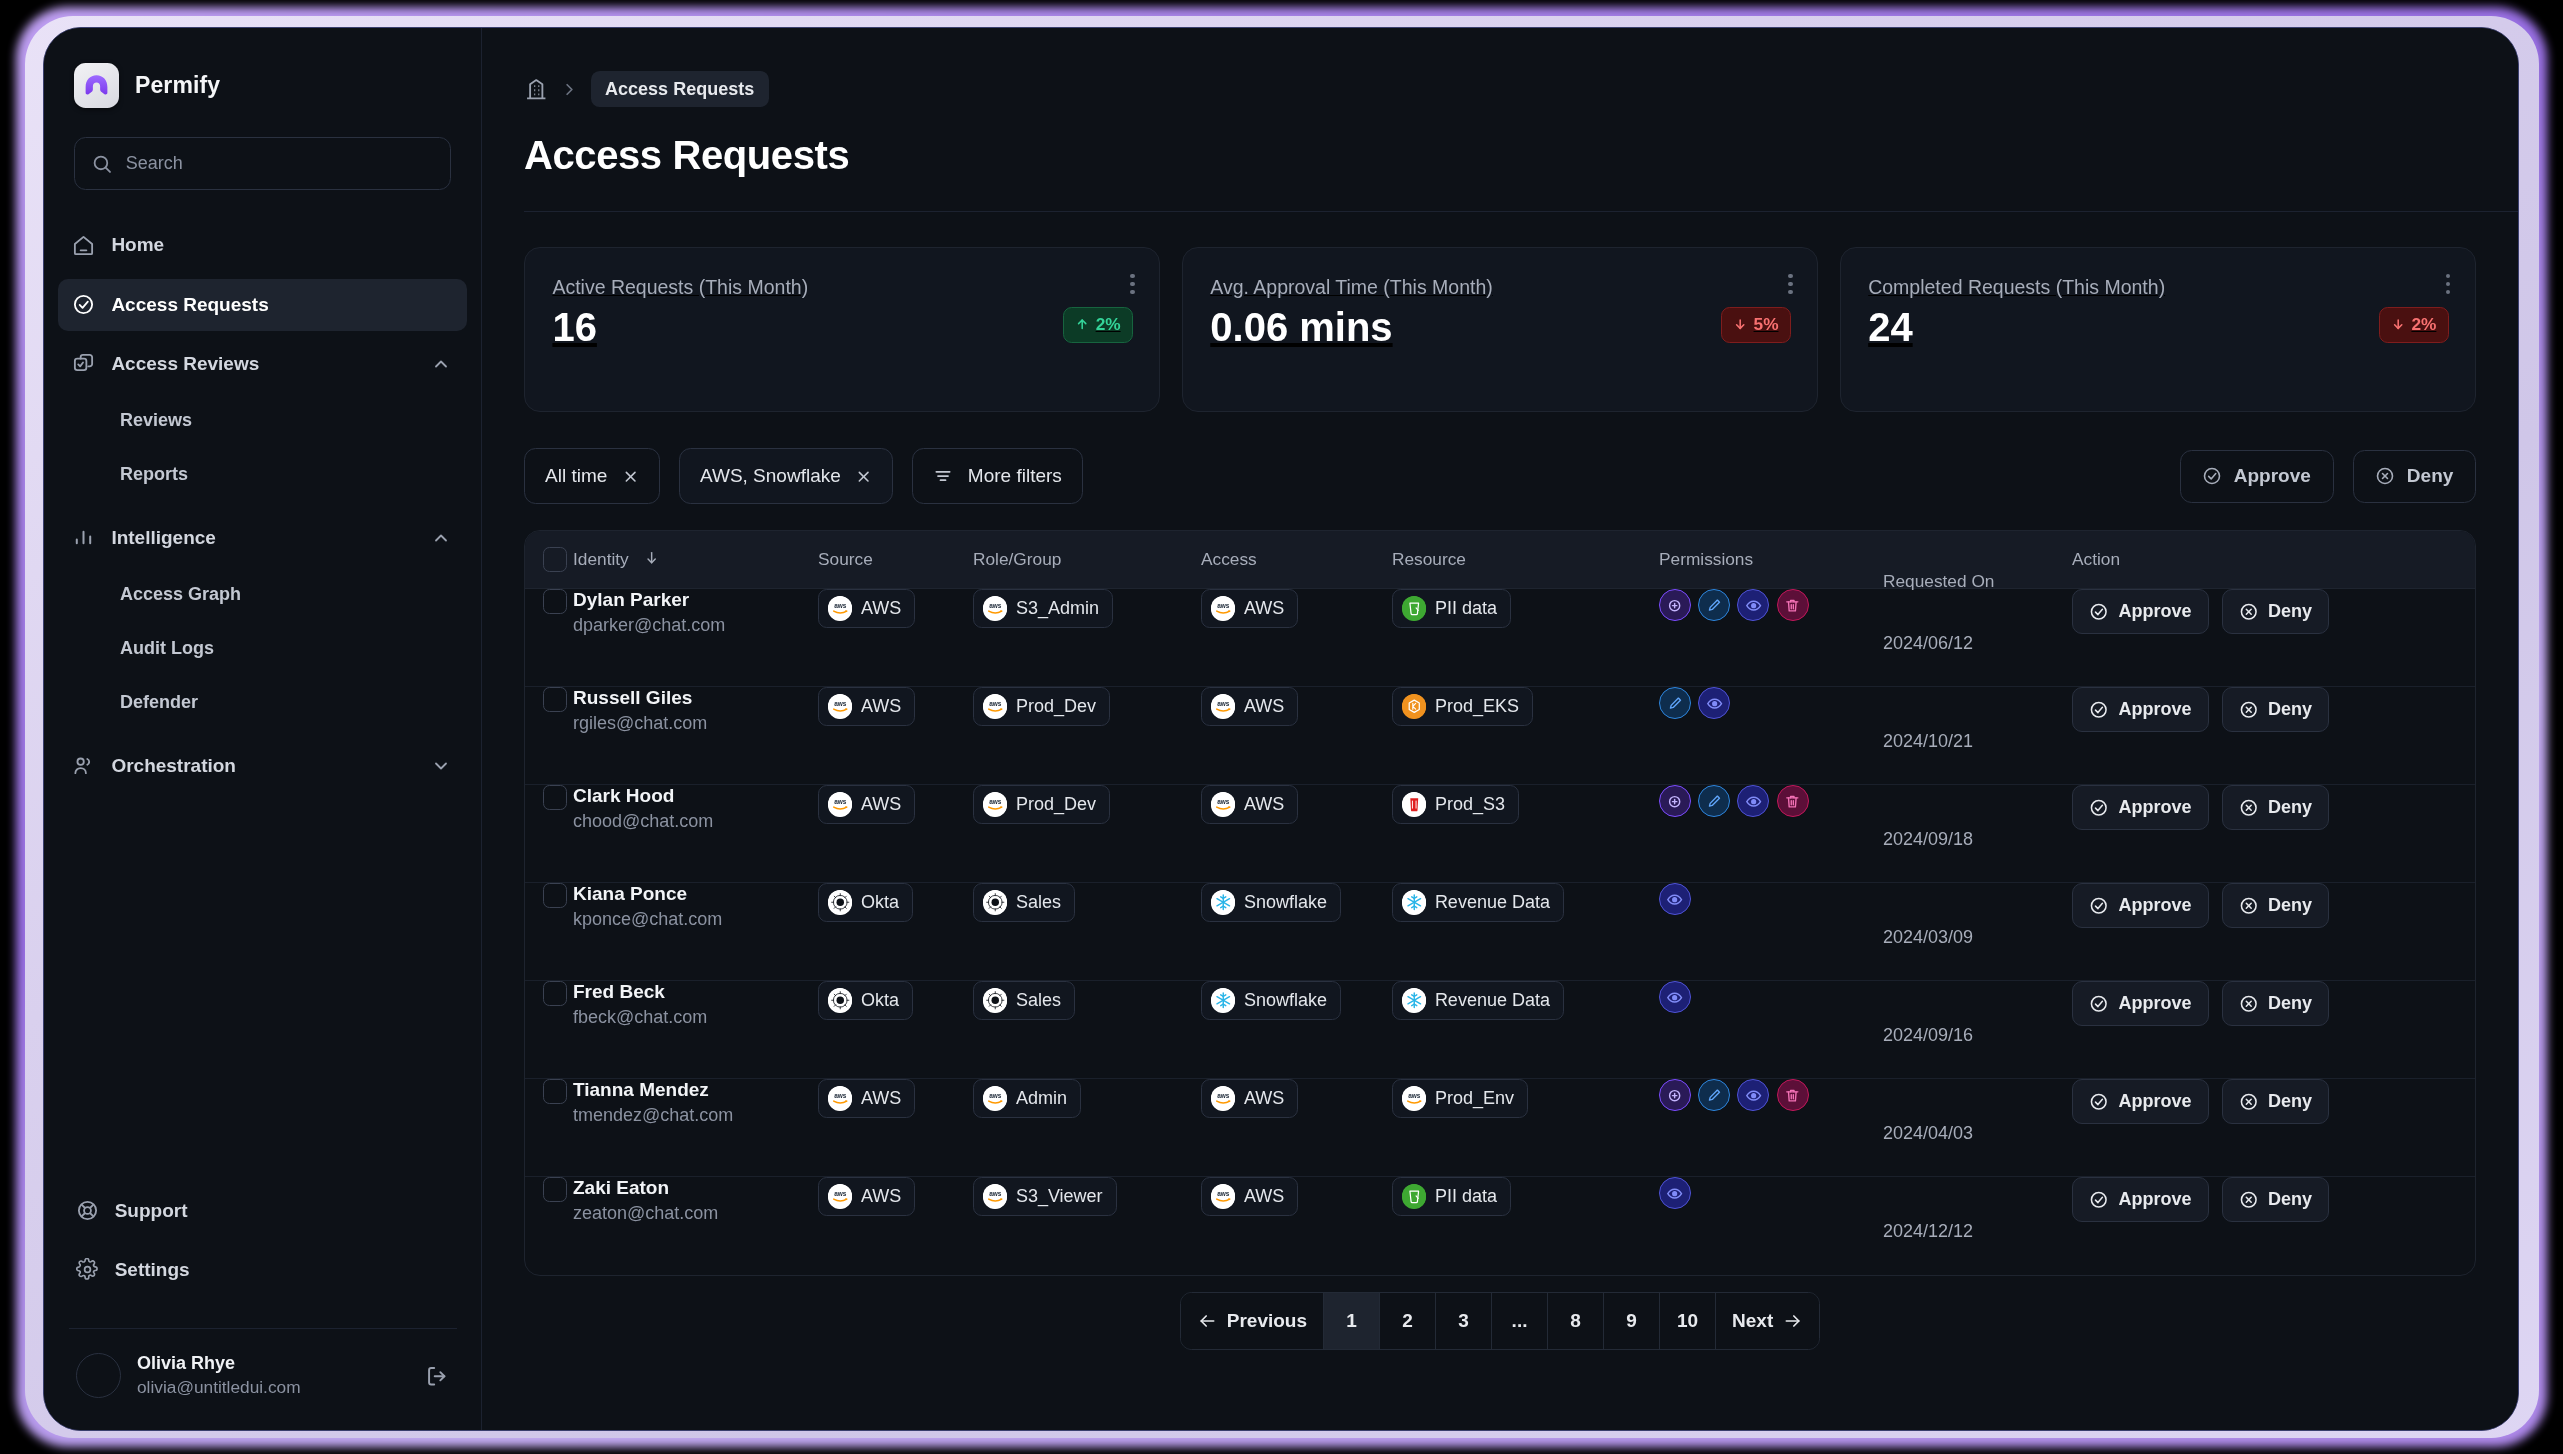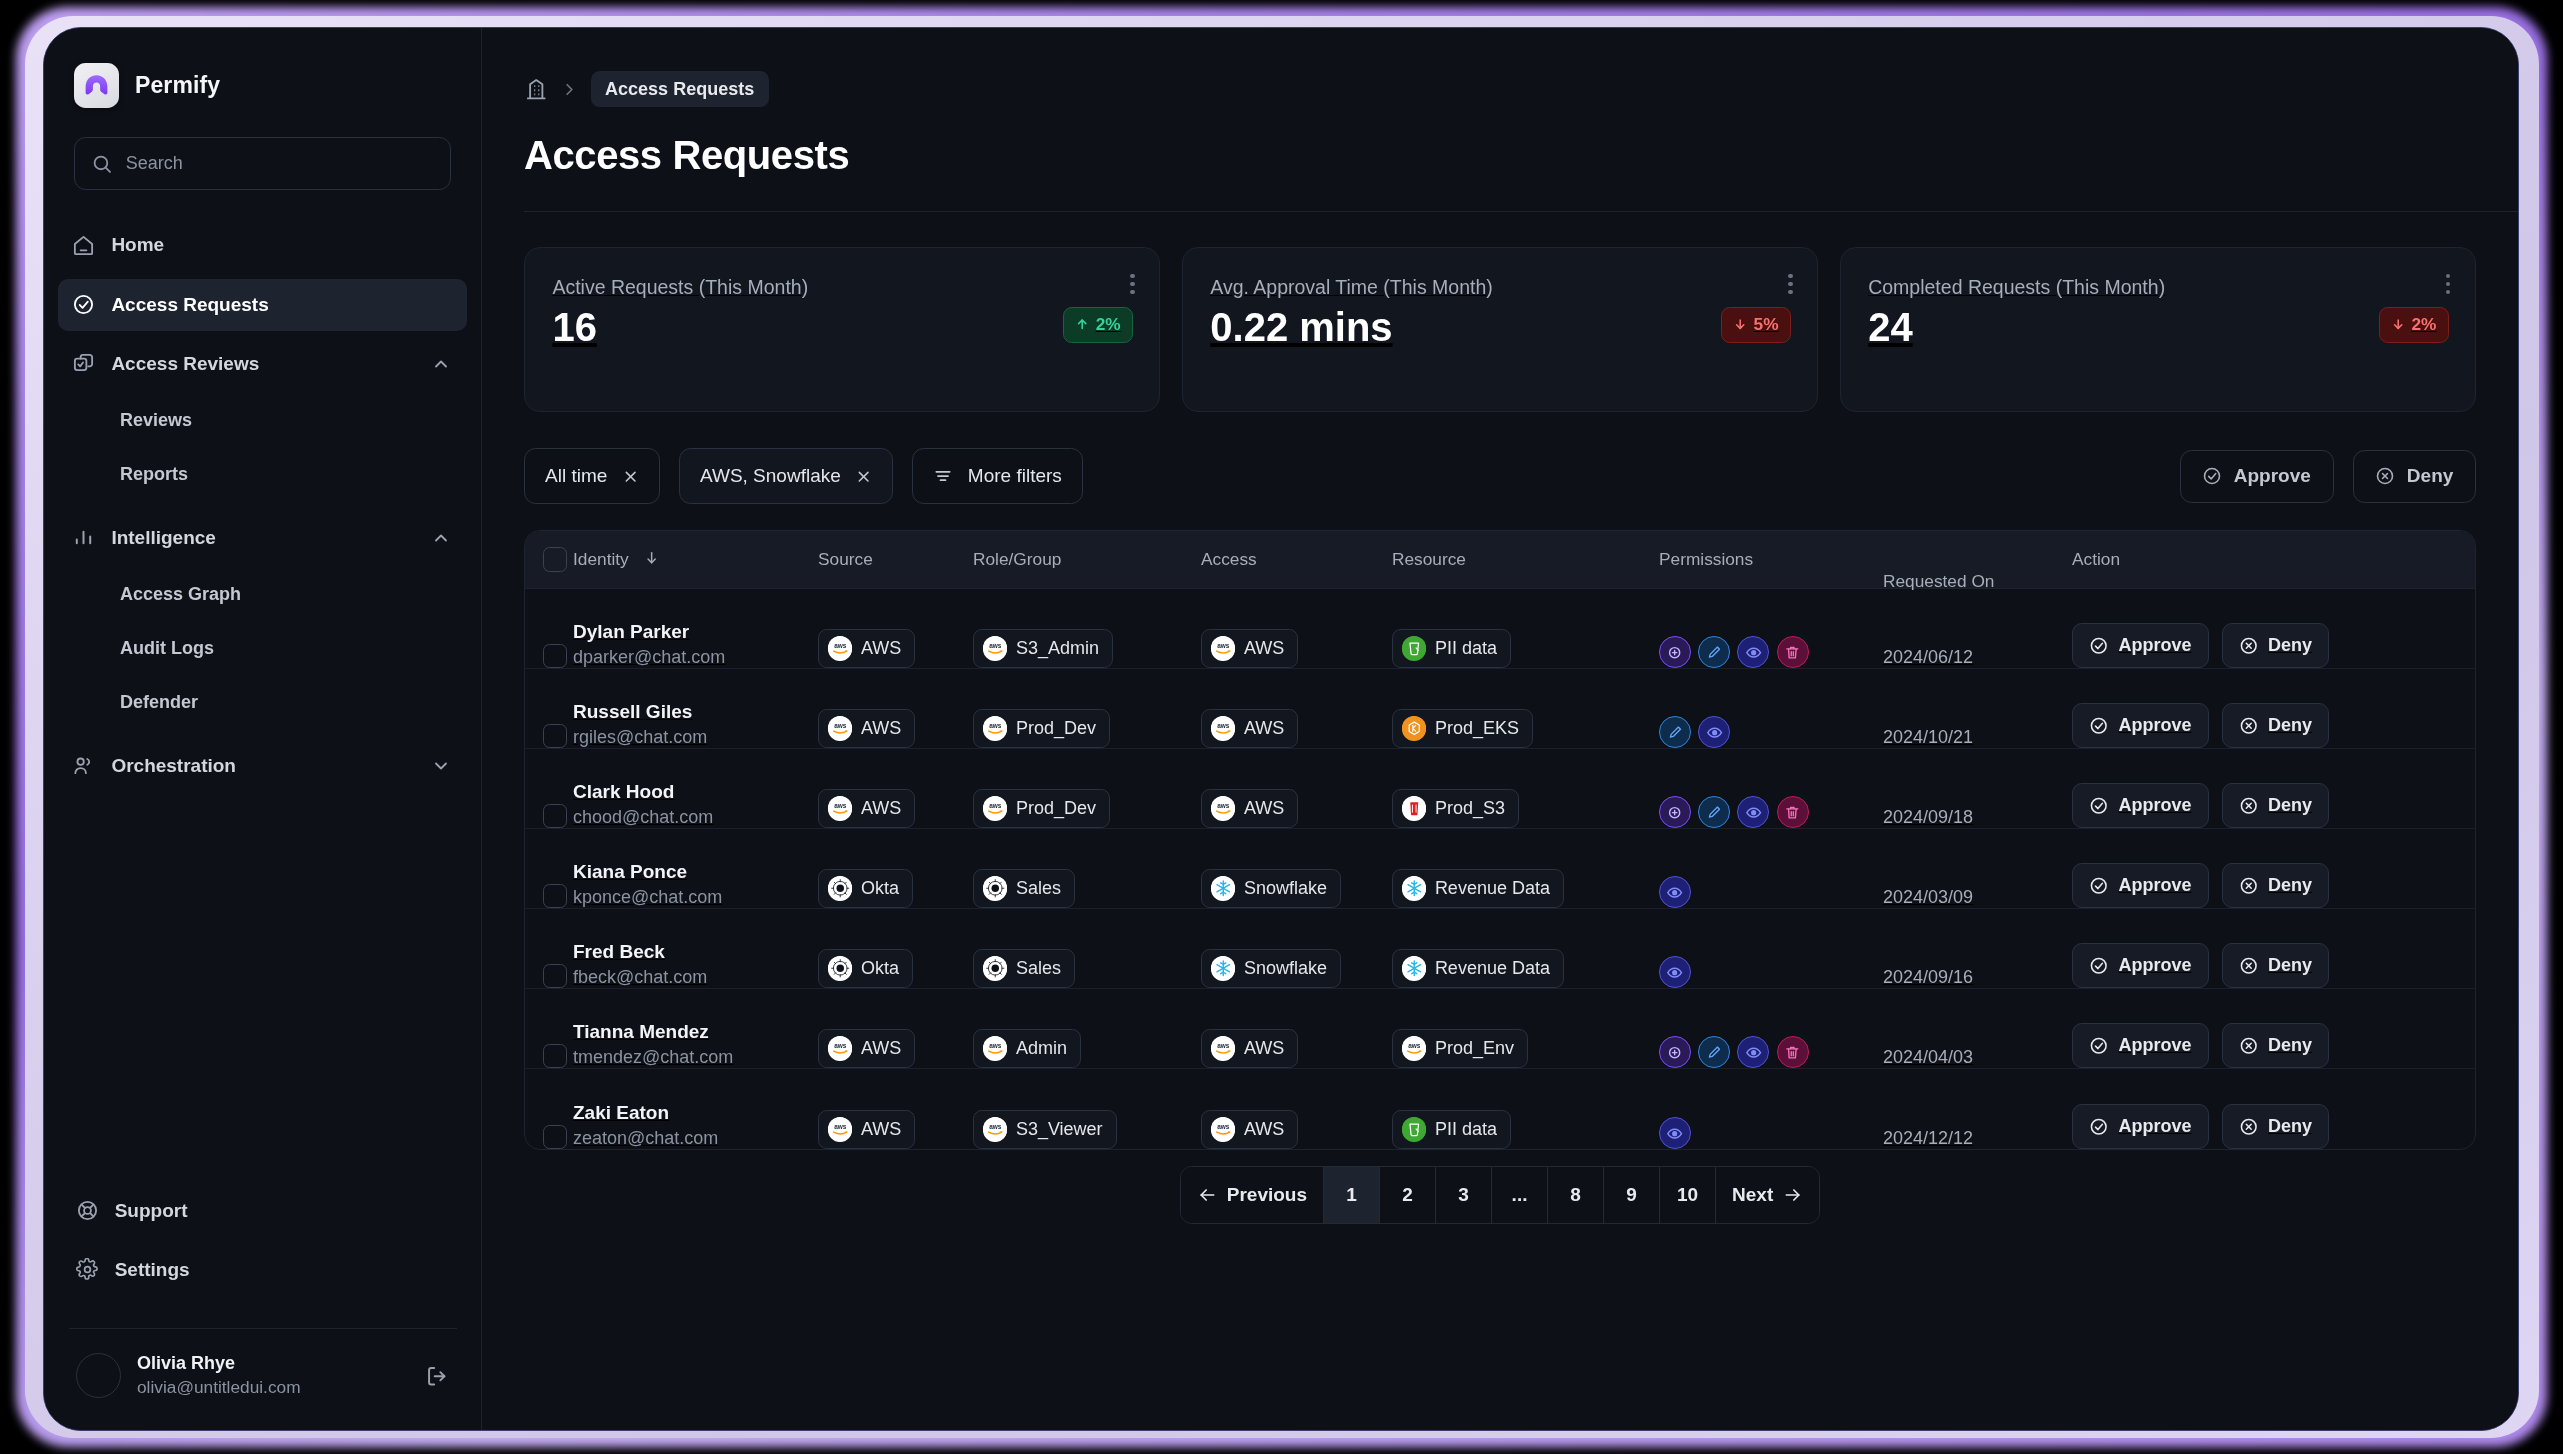--- a/index.html
+++ b/index.html
@@ -140,22 +140,22 @@
   #table-wrap {
     margin-top: 26px; border: 1.4px solid #1e242f; border-radius: 16px;
     background: #0d1117; overflow: hidden;
   }
   #thead {
     display: flex; align-items: center; height: 58px;
     background: #161b25; border-bottom: 1.4px solid #1e242f;
     font-size: 17.3px; color: #a7adba;
   }
   .row {
-    display: flex; align-items: flex-end; height: 80px;
-    border-bottom: 1.4px solid #1a202b; font-size: 18px; text-decoration: underline;
+    display: flex; align-items: flex-start; height: 98px;
+    border-bottom: 1.4px solid #1a202b; font-size: 18px;
   }
   .row:last-child { border-bottom: none; }
   .c-check { flex: 0 0 48px; display: flex; justify-content: center; padding-left: 11.6px; }
   .cb { width: 24.5px; height: 24.5px; border: 1.4px solid #3a4151; border-radius: 6.5px; }
   .c-identity { flex: 0 0 245px; }
   .c-source   { flex: 0 0 155px; }
   .c-role     { flex: 0 0 228px; }
   .c-access   { flex: 0 0 191px; }
   .c-resource { flex: 0 0 267px; }
   .c-perm     { flex: 0 0 224px; }
@@ -417,21 +417,21 @@
         </div>
 
         <div class="stat-card">
           <div class="stat-label">Avg. Approval Time (This Month)</div>
           <div class="kebab">
               <i></i>
               <i></i>
               <i></i>
             </div>
           <div class="stat-row">
-            <div class="stat-value">0.22 mins</div>
+            <div class="stat-value">0.06 mins</div>
             <div class="stat-badge down">
               <span>
                 <svg width="14.4" height="14.4" viewBox="0 0 24 24" fill="none" stroke="#f87171" stroke-width="2.6" stroke-linecap="round" stroke-linejoin="round">
                     <line x1="12" y1="5" x2="12" y2="19"></line>
                     <polyline points="6 13 12 19 18 13"></polyline>
                   </svg>
               </span>
               <span>5%</span>
             </div>
           </div>

